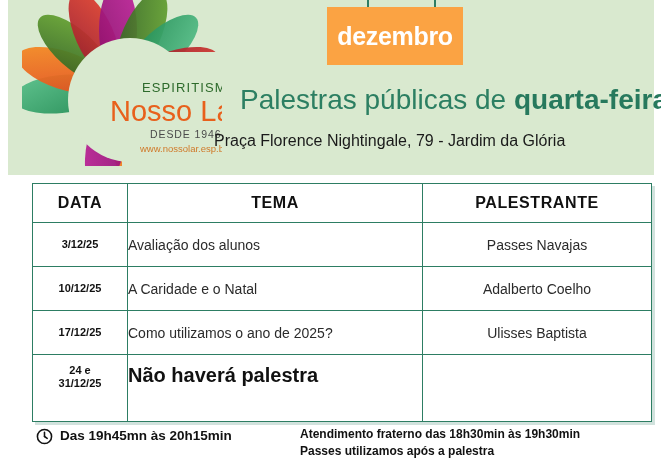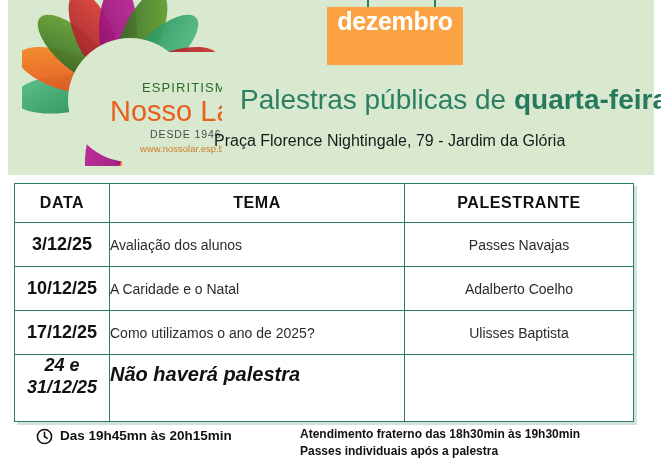--- a/index.html
+++ b/index.html
@@ -26,21 +26,21 @@
   .month-banner-wrap{position:absolute;left:327px;top:0;width:136px;height:70px;}
   .pin-string{position:absolute;width:2px;background:#2d7d63;top:0;height:24px;}
   .pin-string.a{left:40px;}
   .pin-string.b{left:107px;}
   .pin-dot{position:absolute;width:7px;height:7px;border-radius:50%;background:#2d7d63;top:14px;}
   .pin-dot.a{left:37px;}
   .pin-dot.b{left:104px;}
   .month-banner{
     position:absolute;left:0;top:7px;width:136px;height:58px;
     background:#fba343;
-    display:flex;align-items:flex-start;justify-content:center;
+    display:flex;align-items:center;justify-content:center;
   }
   .month-banner span{
     color:#ffffff;font-size:25px;font-weight:bold;letter-spacing:-0.3px;
     font-family:"Liberation Sans", sans-serif;
   }
 
   
   .headline{
     position:absolute;left:240px;top:84px;
     font-size:28px;color:#2c7f62;white-space:nowrap;
@@ -48,21 +48,21 @@
   }
   .headline .bold{font-weight:bold;color:#27795d;}
   .address{
     position:absolute;left:214px;top:132px;
     font-size:16px;color:#1a1a1a;white-space:nowrap;
     font-family:"Liberation Sans", sans-serif;
   }
 
   
   .sched-table{
-    position:absolute;left:14px;top:183px;
+    position:absolute;left:32px;top:183px;
     width:619px;
     border-collapse:collapse;
     background:#14b8a6;
     box-shadow:3px 3px 0 0 rgba(45,125,99,0.22);
     table-layout:fixed;
   }
   .sched-table td,.sched-table th{
     border:1px solid #2d7d63;
     padding:0;
     vertical-align:middle;
@@ -71,23 +71,23 @@
   .col-data{width:95px;}
   .col-tema{width:295px;}
   .col-pal{width:229px;}
 
   .sched-table thead th{height:38px;}
   .th-label{
     font-size:16px;font-weight:bold;color:#111111;letter-spacing:0.6px;
     text-align:center;
   }
   .row-r{height:44px;}
-  .row-last{height:56px;font-style:italic;}
+  .row-last{height:67px;}
   .cell-date{
-    text-align:center;font-size:18px;font-weight:bold;color:#111111;
+    text-align:center;font-size:11px;font-weight:bold;color:#111111;
     line-height:1.22;
   }
   .cell-tema{
     font-size:14px;color:#2b2b2b;
   }
   .cell-tema.strong{font-weight:bold;color:#111111;font-size:20px;}
   .cell-pal{
     text-align:center;font-size:14px;color:#2b2b2b;
   }
   .last-tema-inner{display:block;padding-bottom:26px;}
@@ -258,17 +258,17 @@
     <div class="foot-left">
       <svg class="clock-ico" viewBox="0 0 24 24">
         <circle cx="12" cy="12" r="10" fill="none" stroke="#111111" stroke-width="2.2"></circle>
         <line x1="12" y1="12" x2="12" y2="6.2" stroke="#111111" stroke-width="2.2" stroke-linecap="round"></line>
         <line x1="12" y1="12" x2="15.8" y2="14.6" stroke="#111111" stroke-width="2.2" stroke-linecap="round"></line>
       </svg>
       <span class="foot-left-text">Das 19h45mn às 20h15min</span>
     </div>
     <div class="foot-right">
       <div>Atendimento fraterno das 18h30min às 19h30min</div>
-      <div>Passes individuais após a palestra</div>
+      <div>Passes utilizamos após a palestra</div>
     </div>
   </div>
 
 </div>
 
 </body></html>

